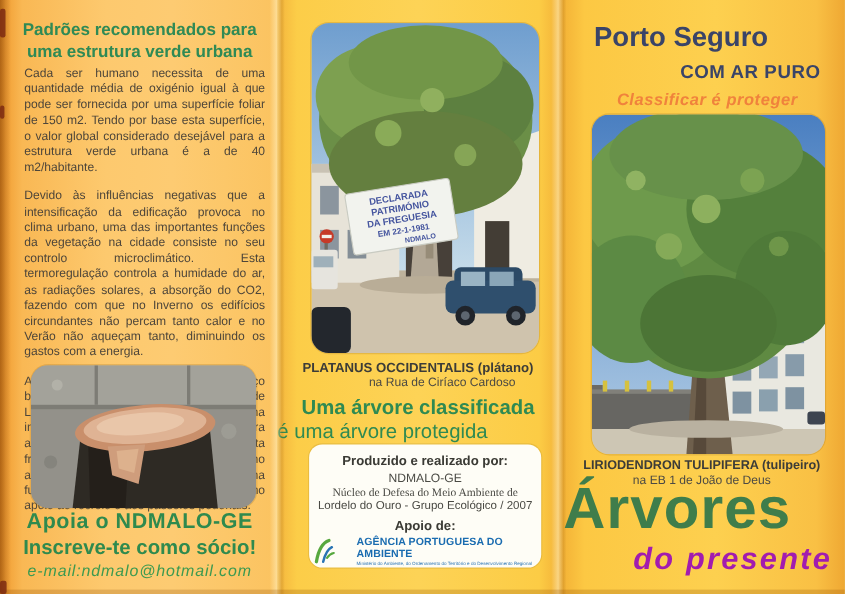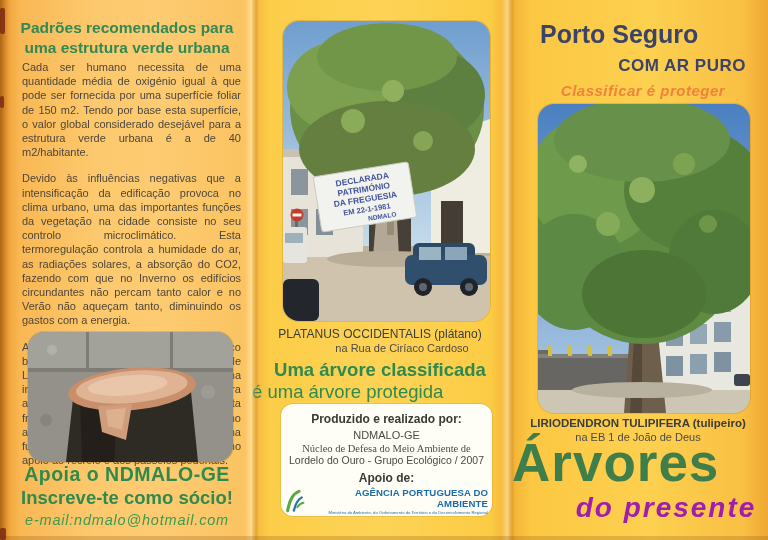--- a/index.html
+++ b/index.html
@@ -27,33 +27,33 @@
     color:#2f8a55;font-size:15.5px;font-weight:bold;line-height:1.26;}
   .lp-body{left:22px;top:60px;width:219px;color:#4e463a;font-size:11px;line-height:14.2px;text-align:justify;}
   .lp-body p{margin:0 0 12px 0;}
   .photo{position:absolute;border-radius:16px;overflow:hidden;box-shadow:0 0 0 1px rgba(160,110,30,.25);}
   .photo svg{display:block;}
   .lp-appeal1{left:4px;top:463px;width:246px;text-align:center;color:#2f8a4e;font-size:19.5px;font-weight:bold;letter-spacing:.5px;}
   .lp-appeal2{left:4px;top:487px;width:246px;text-align:center;color:#2f8a4e;font-size:18.5px;font-weight:bold;}
   .lp-email{left:4px;top:512px;width:246px;text-align:center;color:#3d9a50;font-size:14.5px;font-style:italic;letter-spacing:.8px;}
 
   
-  .mp-cap1{left:252px;top:327px;width:256px;text-align:center;color:#3c3c38;font-size:12px;font-weight:normal;}
+  .mp-cap1{left:252px;top:327px;width:256px;text-align:center;color:#3c3c38;font-size:12px;font-weight:bold;}
   .mp-cap2{left:252px;top:342px;width:300px;text-align:center;color:#4c4a44;font-size:11px;}
   .mp-slogan1{left:252px;top:359px;width:256px;text-align:center;color:#2f8a52;font-size:18.5px;font-weight:bold;}
   .mp-slogan2{left:252px;top:381px;width:212px;text-align:left;color:#2f8a52;font-size:18.5px;font-weight:normal;}
   .credits{left:281px;top:404px;width:211px;height:112px;background:#fefdf6;border-radius:12px;
     box-shadow:0 0 0 1px rgba(180,140,40,.25);text-align:center;}
   .credits .row1{margin-top:8px;font-size:12px;font-weight:bold;color:#3a3a34;}
   .credits .row2{margin-top:3px;font-size:11px;color:#4a4a44;}
   .credits .row3{margin-top:2px;font-size:10.5px;color:#4a4a44;font-family:Liberation Serif, serif;}
   .credits .row4{font-size:10.5px;color:#4a4a44;}
   .credits .row5{margin-top:5px;font-size:12px;font-weight:bold;color:#3a3a34;}
   .agency{display:flex;align-items:center;justify-content:center;margin-top:2px;padding:0 4px;}
-  .agency .txt{margin-left:18px;text-align:right;}
+  .agency .txt{margin-left:18px;text-align:left;}
   .agency .name{font-size:9.6px;font-weight:bold;color:#1a6cb0;letter-spacing:.1px;}
   .agency .sub{font-size:4.2px;color:#2a74b4;margin-top:1px;}
 
   
   .rp-title{left:540px;top:20px;width:210px;color:#3a4468;font-size:25px;font-weight:bold;}
   .rp-sub{left:540px;top:56px;width:206px;text-align:right;color:#3a4468;font-size:17px;font-weight:bold;letter-spacing:.5px;}
   .rp-tag{left:540px;top:82px;width:206px;text-align:center;color:#f0823c;font-size:15px;font-weight:bold;font-style:italic;letter-spacing:.5px;}
   .rp-cap1{left:508px;top:417px;width:260px;text-align:center;color:#3c3c38;font-size:11.5px;font-weight:bold;}
   .rp-cap2{left:508px;top:431px;width:260px;text-align:center;color:#4c4a44;font-size:11px;}
   .rp-brand1{left:512px;top:436px;width:196px;text-align:center;color:#3f7d4b;font-size:53px;font-weight:bold;letter-spacing:1px;white-space:nowrap;line-height:1;}

